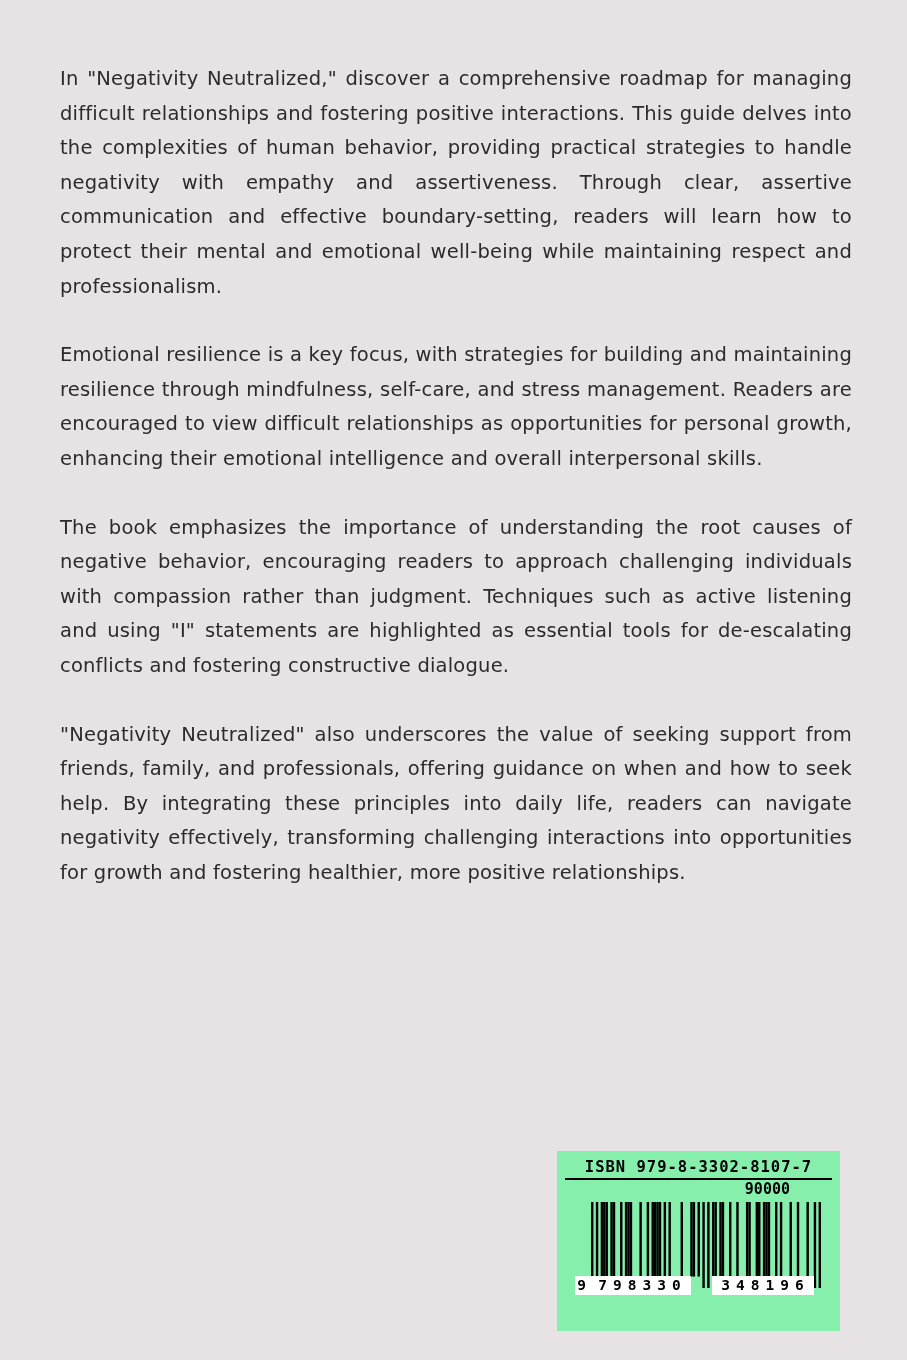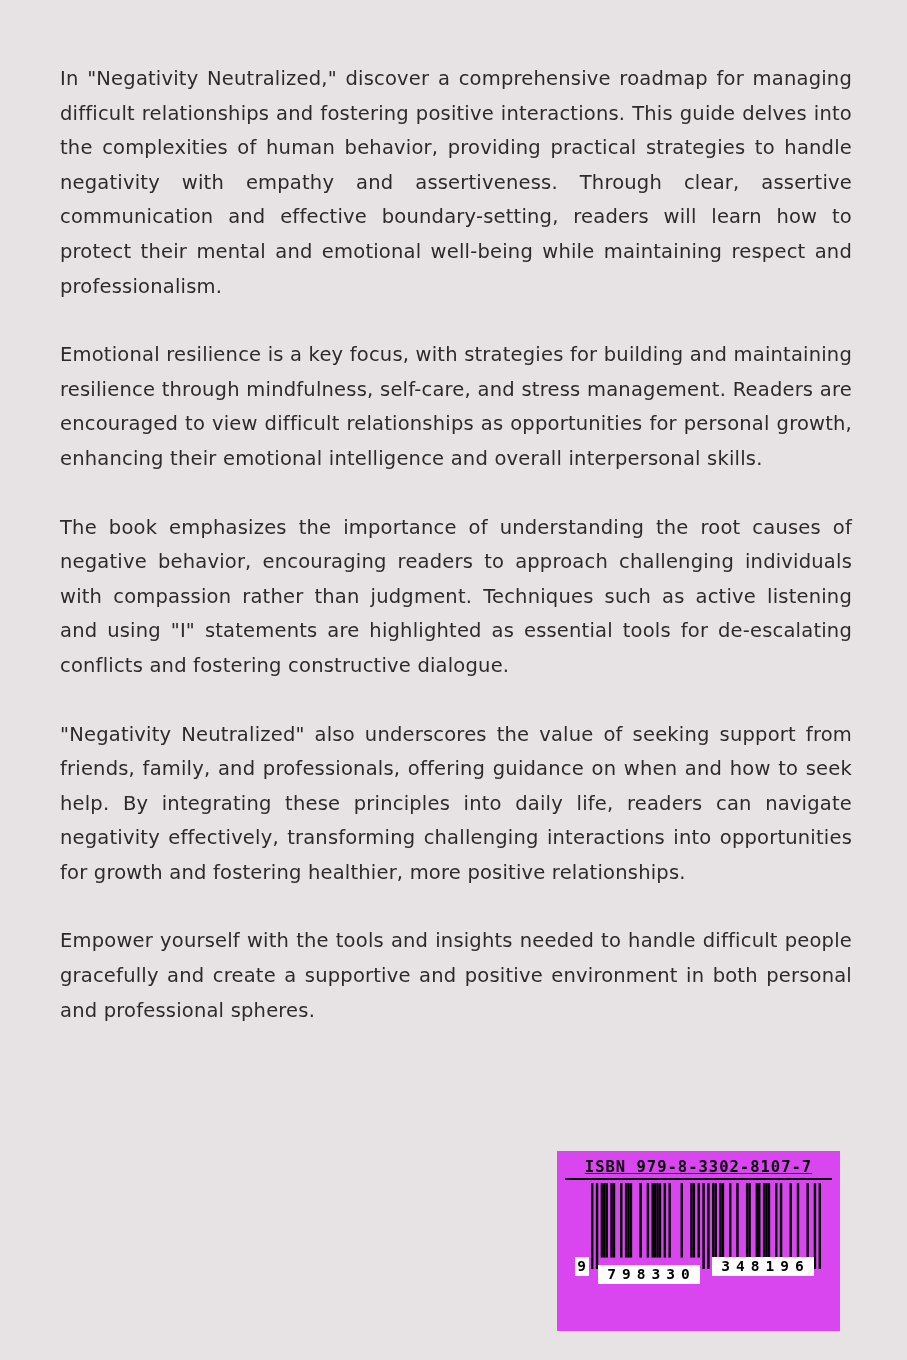--- a/index.html
+++ b/index.html
@@ -23,24 +23,23 @@
     letter-spacing: 0.2px;
   }
   .synopsis p { margin: 0 0 34px 0; }
 
   .isbn-box {
     position: absolute;
     left: 557px;
     top: 1151px;
     width: 283px;
     height: 180px;
-    background: #d946ef;
+    background: #86efac;
     color: #000;
     box-sizing: border-box;
-    text-decoration: underline;
   }
   .isbn-label {
     margin-top: 7px;
     text-align: center;
     font-family: "DejaVu Sans Mono", "Liberation Mono", monospace;
     font-weight: bold;
     font-size: 15.5px;
     letter-spacing: 1px;
     line-height: 18px;
   }
@@ -77,39 +76,39 @@
     left: 0;
     width: 100%;
     height: 19px;
     font-family: "DejaVu Sans Mono", "Liberation Mono", monospace;
     font-size: 14.5px;
     font-weight: bold;
     line-height: 19px;
   }
   .dg { position: absolute; top: 0; height: 19px; text-align: center; }
   .dg0 { left: -2px; width: 14px; background: #ffffff; }
-  .dg1 { left: 21px; width: 102px; background: #ffffff; letter-spacing: 6px; text-indent: 6px; margin-top: 8px; }
+  .dg1 { left: 12px; width: 102px; background: #ffffff; letter-spacing: 6px; text-indent: 6px; }
   .dg2 { left: 135px; width: 102px; background: #ffffff; letter-spacing: 6px; text-indent: 6px; }
 </style>
 </head>
 <body>
 
 <div class="cover">
 
   <div class="synopsis">
     <p>In "Negativity Neutralized," discover a comprehensive roadmap for managing difficult relationships and fostering positive interactions. This guide delves into the complexities of human behavior, providing practical strategies to handle negativity with empathy and assertiveness. Through clear, assertive communication and effective boundary-setting, readers will learn how to protect their mental and emotional well-being while maintaining respect and professionalism.</p>
     <p>Emotional resilience is a key focus, with strategies for building and maintaining resilience through mindfulness, self-care, and stress management. Readers are encouraged to view difficult relationships as opportunities for personal growth, enhancing their emotional intelligence and overall interpersonal skills.</p>
     <p>The book emphasizes the importance of understanding the root causes of negative behavior, encouraging readers to approach challenging individuals with compassion rather than judgment. Techniques such as active listening and using "I" statements are highlighted as essential tools for de-escalating conflicts and fostering constructive dialogue.</p>
     <p>"Negativity Neutralized" also underscores the value of seeking support from friends, family, and professionals, offering guidance on when and how to seek help. By integrating these principles into daily life, readers can navigate negativity effectively, transforming challenging interactions into opportunities for growth and fostering healthier, more positive relationships.</p>
-    <p>Empower yourself with the tools and insights needed to handle difficult people gracefully and create a supportive and positive environment in both personal and professional spheres.</p>
   </div>
 
   <div class="isbn-box">
     <div class="isbn-label">ISBN 979-8-3302-8107-7</div>
     <div class="isbn-divider"></div>
+    <div class="isbn-price">90000</div>
     <div class="barcode-area">
       <svg id="barcode-svg" viewBox="0 0 95 60" preserveAspectRatio="none">
           <rect x="0" y="0" width="1" height="60"></rect>
           <rect x="2" y="0" width="1" height="60"></rect>
           <rect x="4" y="0" width="1" height="52"></rect>
           <rect x="5" y="0" width="1" height="52"></rect>
           <rect x="6" y="0" width="1" height="52"></rect>
           <rect x="8" y="0" width="1" height="52"></rect>
           <rect x="9" y="0" width="1" height="52"></rect>
           <rect x="12" y="0" width="1" height="52"></rect>

